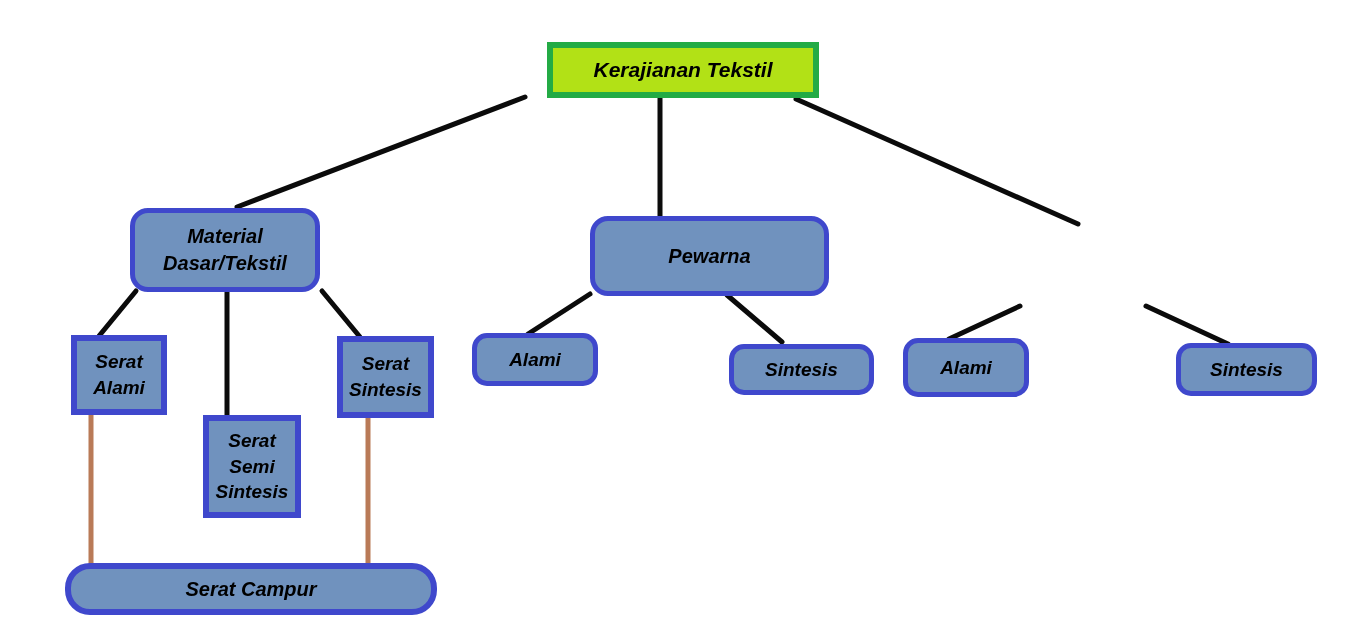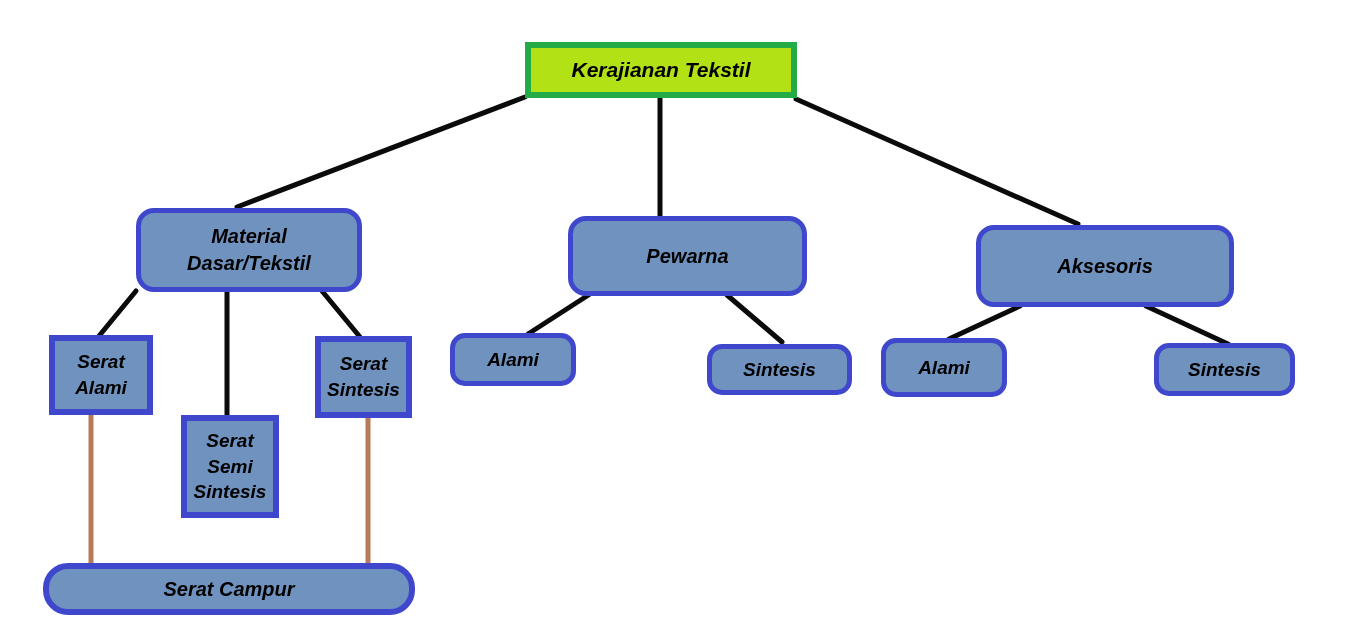--- a/index.html
+++ b/index.html
@@ -16,20 +16,21 @@
   .node{
     position:absolute;
     box-sizing:border-box;
     display:flex;align-items:center;justify-content:center;
     text-align:center;
     background:var(--node-fill,#7092be);
     border:5px solid var(--node-border,#3f48cc);
     color:#000;
     font-weight:bold;font-style:italic;
     line-height:1.35;
+    margin-left:22px;
   }
   .node.root{
     background:var(--root-fill,#b2e116);
     border:6px solid var(--root-border,#23ab45);
     border-radius:0;
     font-size:21px;
   }
   .node.rounded{border-radius:18px;font-size:20px;}
   .node.square{border-width:6px;border-radius:0;font-size:19px;}
   .node.pill{border-radius:15px;font-size:19px;}
@@ -50,27 +51,26 @@
     <line class="edge" x1="590" y1="294" x2="528" y2="334"></line>
     <line class="edge" x1="727" y1="295" x2="782" y2="342"></line>
     <line class="edge" x1="1020" y1="306" x2="949" y2="339"></line>
     <line class="edge" x1="1146" y1="306" x2="1228" y2="344"></line>
     <line class="edge merge" x1="91" y1="413" x2="91" y2="572"></line>
     <line class="edge merge" x1="368" y1="416" x2="368" y2="572"></line>
   </svg>
 
   <div class="node root" style="left:525px;top:42px;width:272px;height:56px;">Kerajianan Tekstil</div>
 
-  <div class="node rounded" style="left:136px;top:208px;width:226px;height:84px;padding:16px 26px;">Material Dasar/Tekstil</div>
+  <div class="node rounded" style="left:108px;top:208px;width:190px;height:84px;padding:16px 26px;">Material Dasar/Tekstil</div>
 
   <div class="node rounded" style="left:568px;top:216px;width:239px;height:80px;">Pewarna</div>
 
-  <div class="node rounded" style="left:976px;top:225px;width:258px;height:82px;">Aksesoris</div>
 
-  <div class="node square" style="left:49px;top:335px;width:104px;height:80px;padding:0 4px;">Serat Alami</div>
+  <div class="node square" style="left:49px;top:335px;width:96px;height:80px;padding:0 4px;">Serat Alami</div>
 
   <div class="node square" style="left:181px;top:415px;width:98px;height:103px;padding:0 8px;">Serat Semi Sintesis</div>
 
   <div class="node square" style="left:315px;top:336px;width:97px;height:82px;padding:12px 6px;">Serat Sintesis</div>
 
   <div class="node stadium" style="left:43px;top:563px;width:372px;height:52px;">Serat Campur</div>
 
   <div class="node pill" style="left:450px;top:333px;width:126px;height:53px;">Alami</div>
 
   <div class="node pill" style="left:707px;top:344px;width:145px;height:51px;">Sintesis</div>

